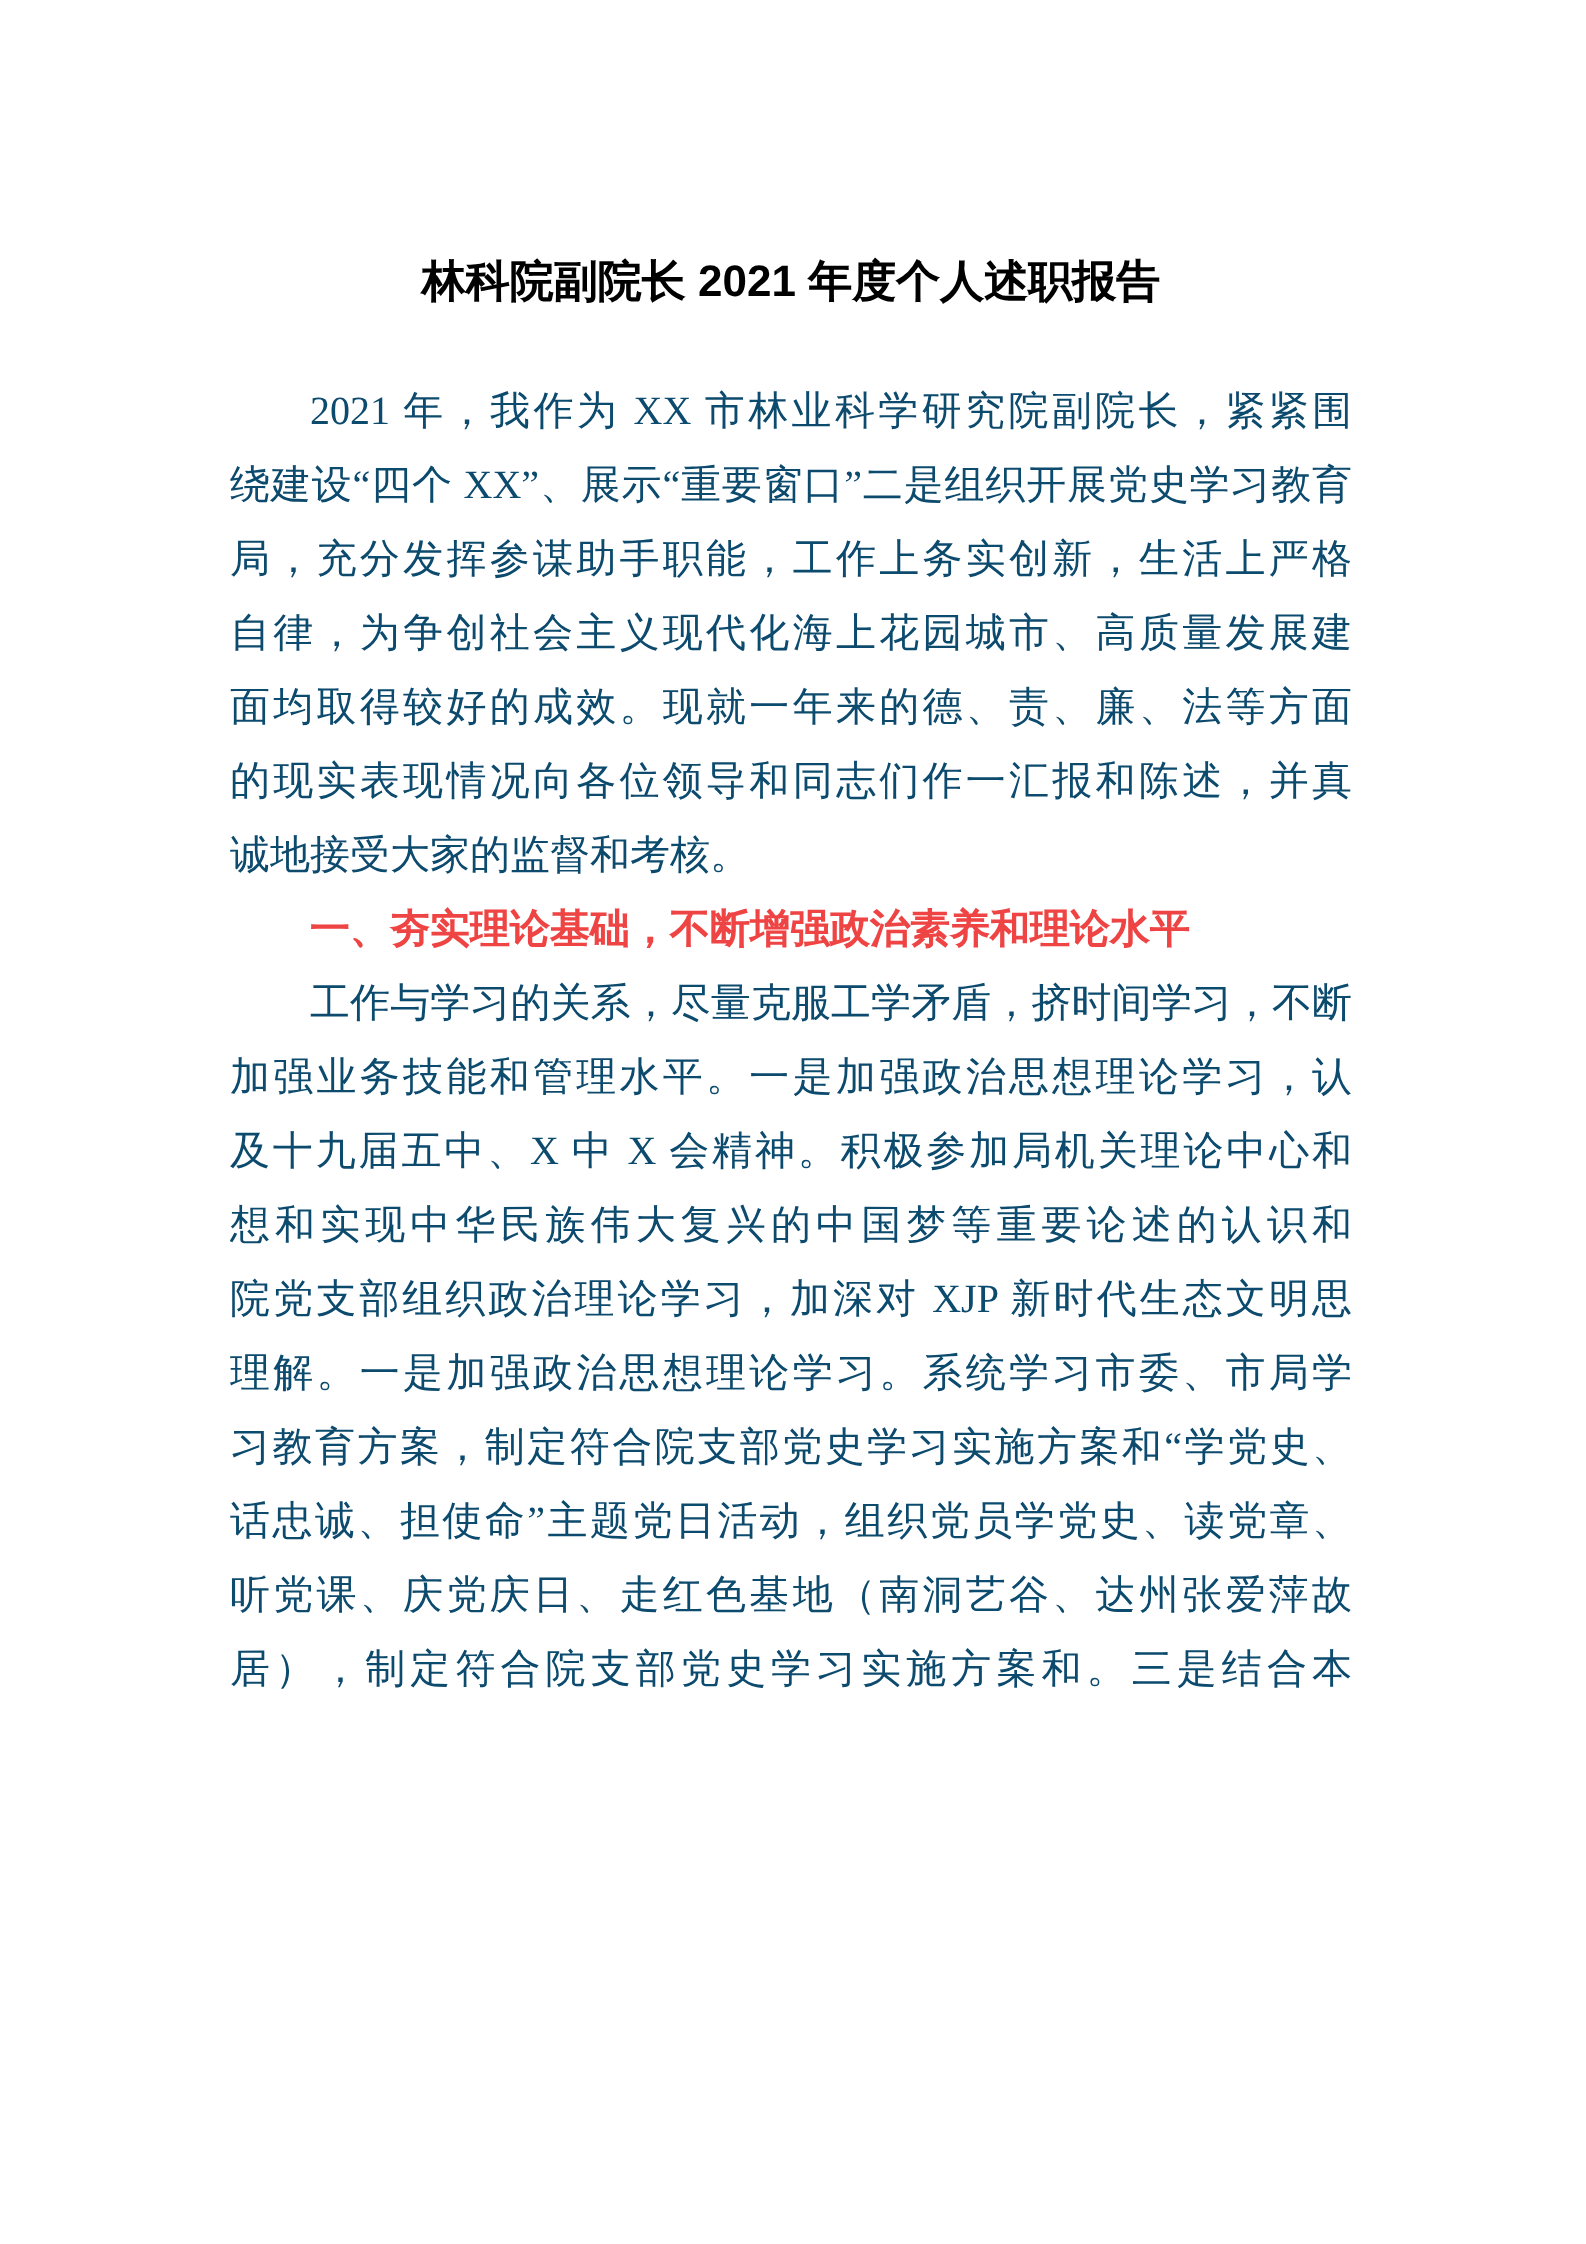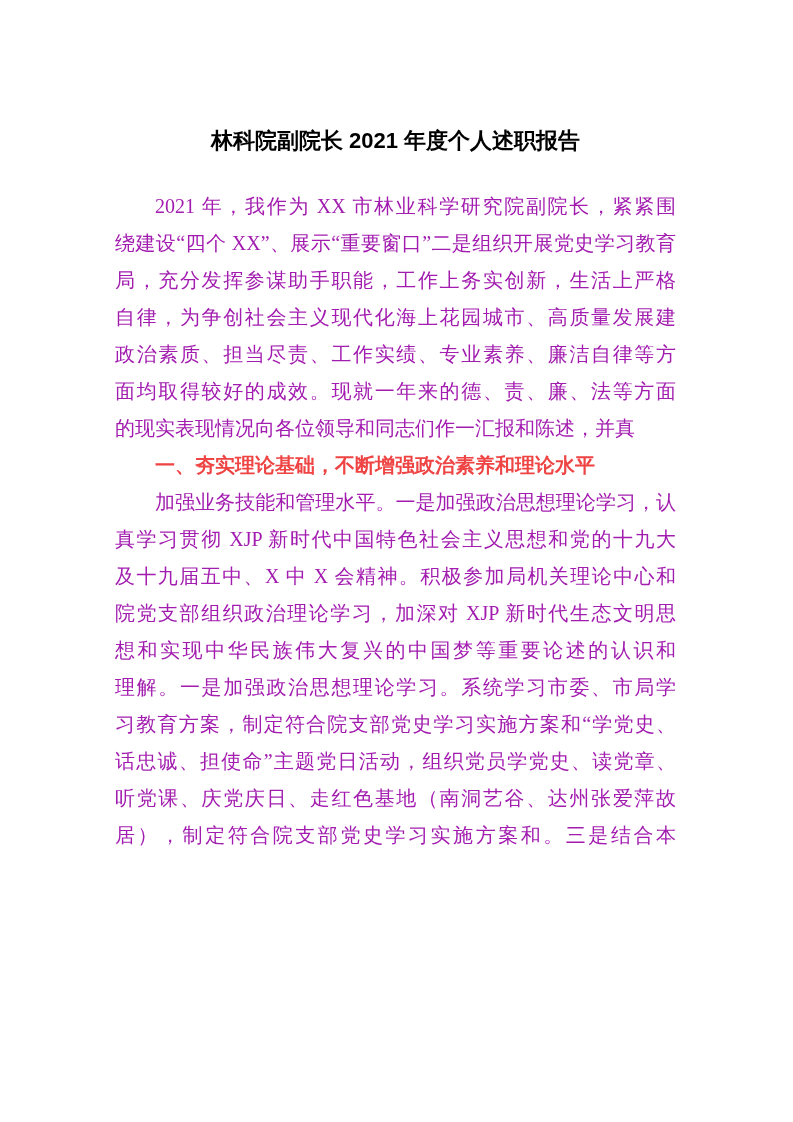--- a/index.html
+++ b/index.html
@@ -31,21 +31,21 @@
     overflow: hidden;
   }
   .para {
     margin: 0;
     padding: 0;
   }
   .line {
     font-size: 20px;
     line-height: 37px;
     height: 37px;
-    color: #a21caf;
+    color: #0c4a6e;
     text-align: justify;
     text-align-last: justify;
     text-justify: inter-character;
     overflow: hidden;
     white-space: nowrap;
   }
   .para .line:first-child {
     text-indent: 2em;
   }
   .para .line:last-child {
@@ -71,32 +71,32 @@
 <body>
 
 <div class="doc-page">
   <h1 class="doc-title">林科院副院长 2021 年度个人述职报告</h1>
 
   <section class="para">
       <div class="line">2021 年，我作为 XX 市林业科学研究院副院长，紧紧围</div>
       <div class="line">绕建设“四个 XX”、展示“重要窗口”二是组织开展党史学习教育</div>
       <div class="line">局，充分发挥参谋助手职能，工作上务实创新，生活上严格</div>
       <div class="line">自律，为争创社会主义现代化海上花园城市、高质量发展建</div>
-      <div class="line">政治素质、担当尽责、工作实绩、专业素养、廉洁自律等方</div>
       <div class="line">面均取得较好的成效。现就一年来的德、责、廉、法等方面</div>
       <div class="line">的现实表现情况向各位领导和同志们作一汇报和陈述，并真</div>
+      <div class="line">诚地接受大家的监督和考核。</div>
     </section>
 
   <h2 class="section-heading">一、夯实理论基础，不断增强政治素养和理论水平</h2>
 
   <section class="para continues">
+      <div class="line">工作与学习的关系，尽量克服工学矛盾，挤时间学习，不断</div>
       <div class="line">加强业务技能和管理水平。一是加强政治思想理论学习，认</div>
-      <div class="line">真学习贯彻 XJP 新时代中国特色社会主义思想和党的十九大</div>
       <div class="line">及十九届五中、X 中 X 会精神。积极参加局机关理论中心和</div>
+      <div class="line">想和实现中华民族伟大复兴的中国梦等重要论述的认识和</div>
       <div class="line">院党支部组织政治理论学习，加深对 XJP 新时代生态文明思</div>
-      <div class="line">想和实现中华民族伟大复兴的中国梦等重要论述的认识和</div>
       <div class="line">理解。一是加强政治思想理论学习。系统学习市委、市局学</div>
       <div class="line">习教育方案，制定符合院支部党史学习实施方案和“学党史、</div>
       <div class="line">话忠诚、担使命”主题党日活动，组织党员学党史、读党章、</div>
       <div class="line">听党课、庆党庆日、走红色基地（南洞艺谷、达州张爱萍故</div>
       <div class="line">居），制定符合院支部党史学习实施方案和。三是结合本</div>
     </section>
 </div>
 
 </body></html>

